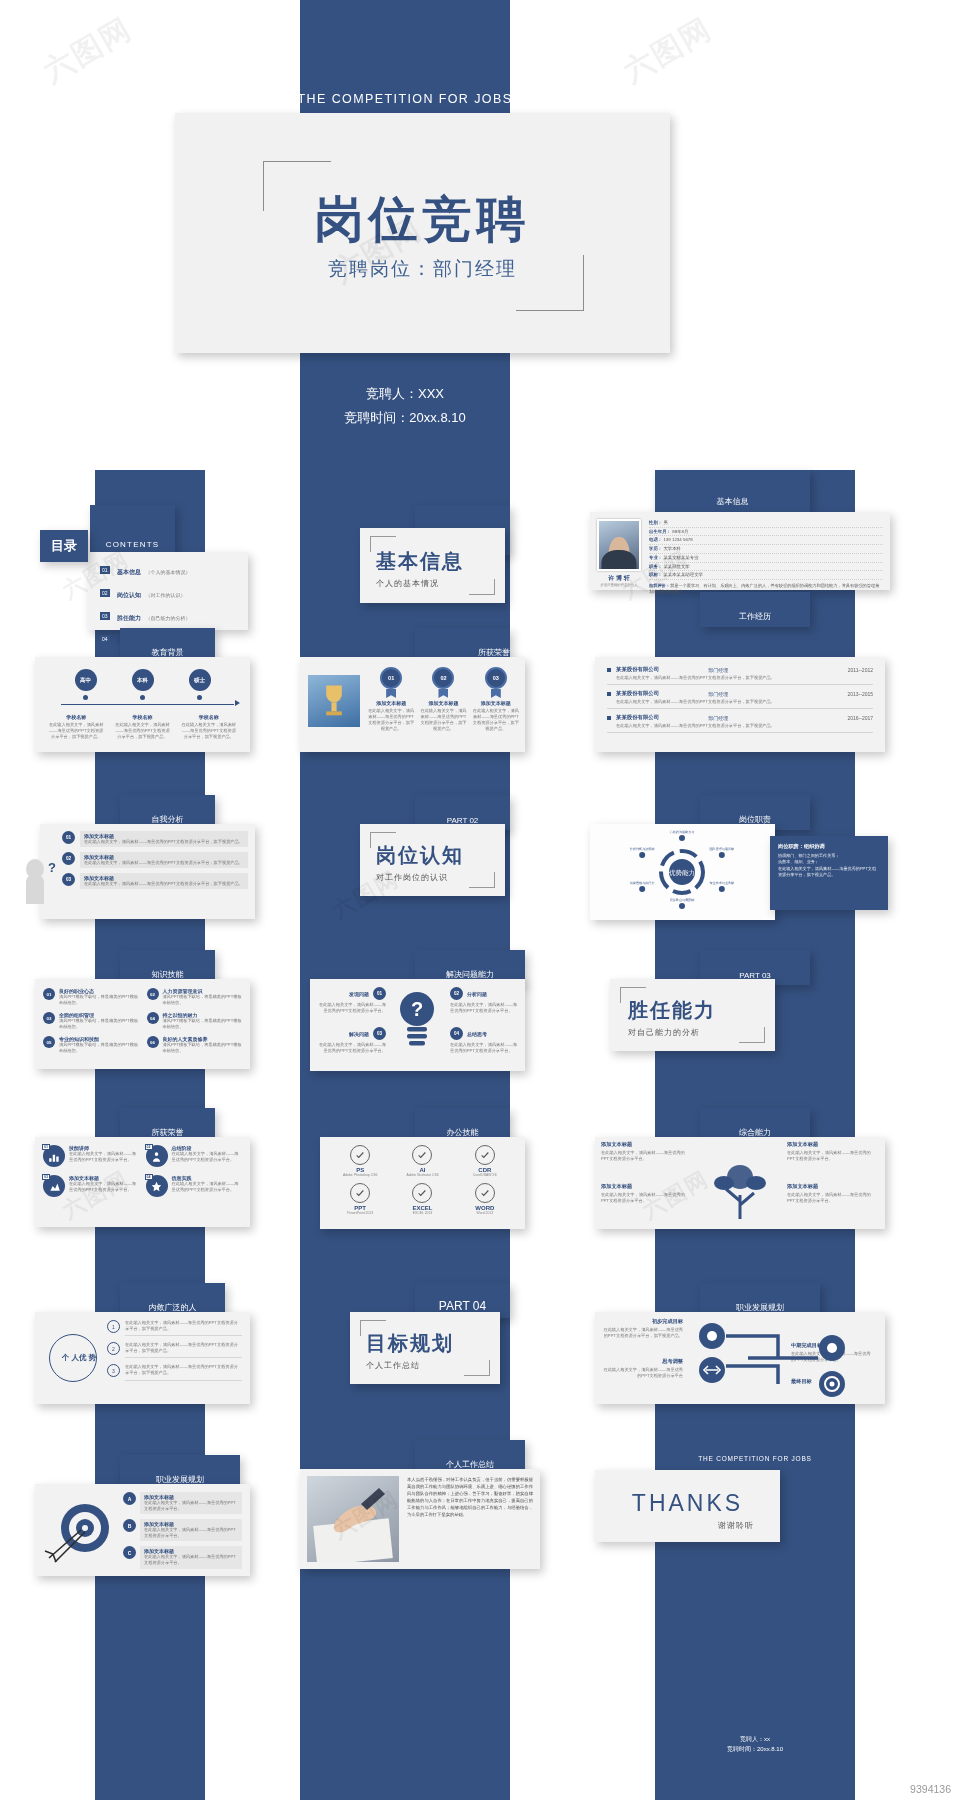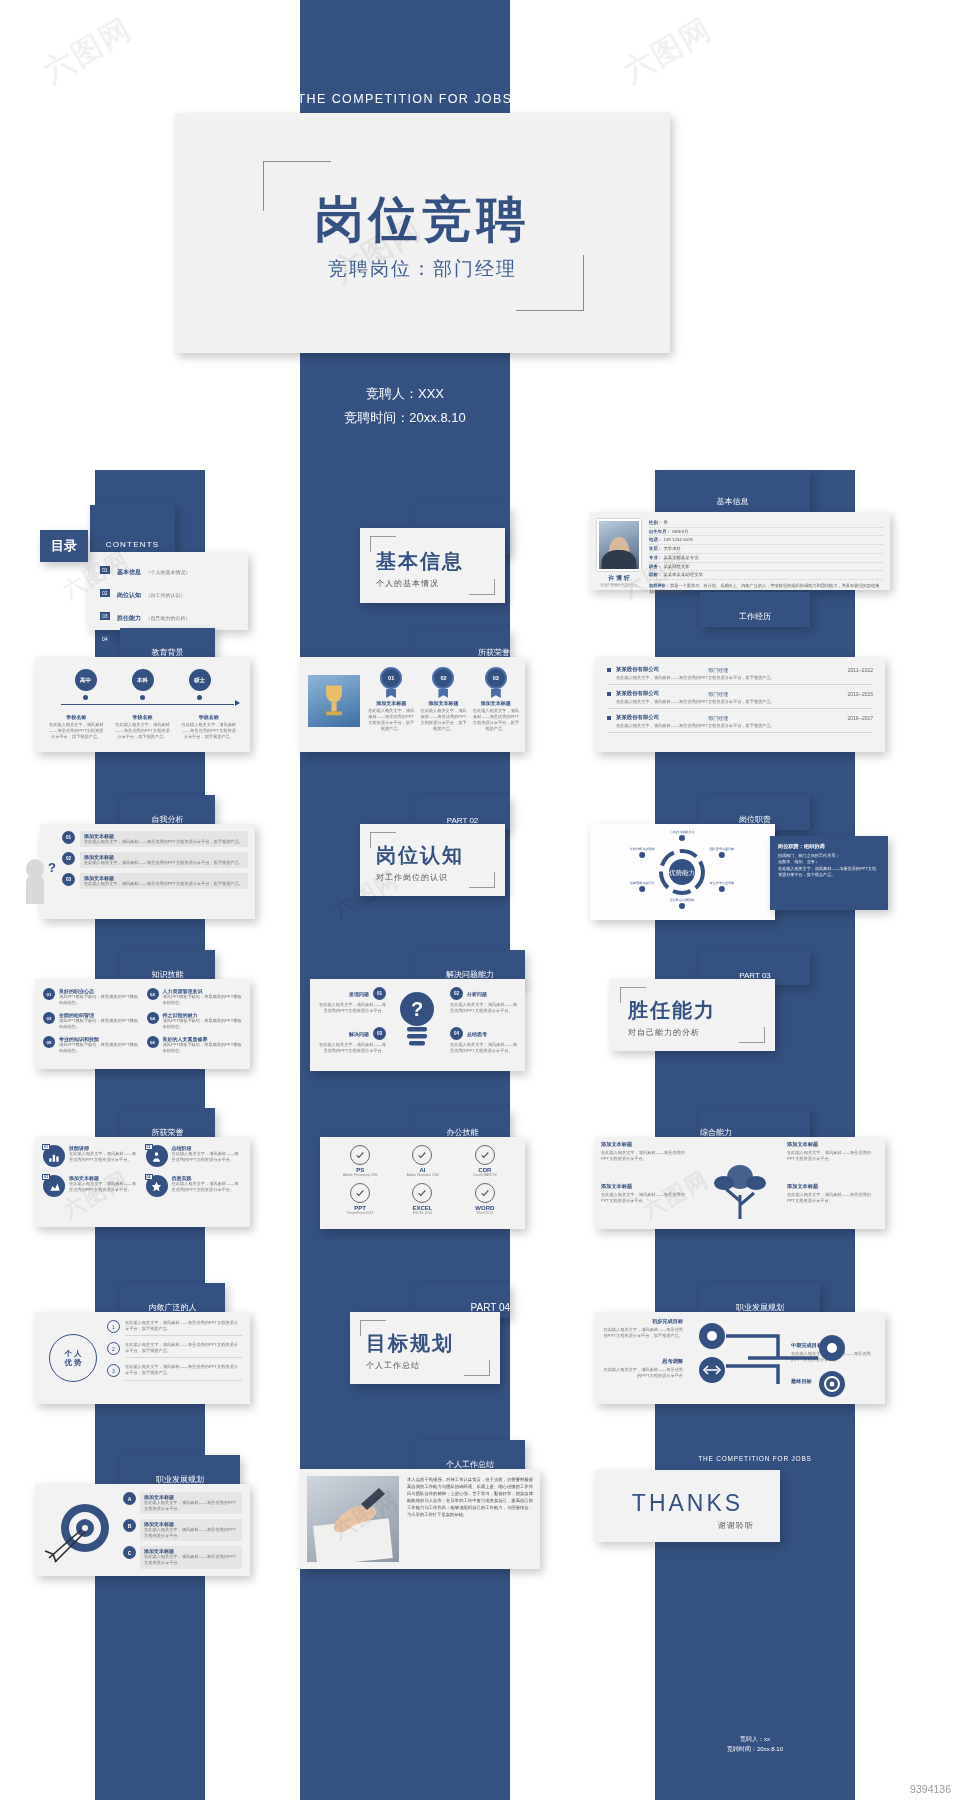--- a/index.html
+++ b/index.html
@@ -646,21 +646,21 @@
             <path d="M2 6.5l2.5 2.5L10 3" stroke="#555" stroke-width="1.4" fill="none"></path>
           </svg>
      </div>
      <div style="font-size:6px;font-weight:bold;color:#2f4b7c;margin-top:2px;">WORD</div>
      <div style="font-size:3.4px;color:#888;line-height:1.3;">Word 2013</div>
    </div>
     </div>
 </div>
 
 <div class="card blue" style="left:700px;top:1108px;width:110px;height:35px;">
-  <div style="position:absolute;left:0;right:0;bottom:5px;text-align:left;font-size:8px;">综合能力</div>
+  <div style="position:absolute;left:0;right:0;bottom:5px;text-align:center;font-size:8px;">综合能力</div>
 </div>
 <div class="card" style="left:595px;top:1137px;width:290px;height:92px;padding:8px 10px;">
   <svg width="64" height="58" viewBox="0 0 64 58" style="position:absolute;left:113px;top:24px;">
     <path class="tree" d="M32 58V34M32 40L18 28M32 44l14-12" stroke="#355181" stroke-width="3" fill="none"></path>
     <path class="tree" d="M32 4c8 0 13 6 13 12 0 7-6 12-13 12S19 23 19 16C19 10 24 4 32 4z" opacity=".9"></path>
     <ellipse class="tree" cx="16" cy="22" rx="10" ry="7"></ellipse>
     <ellipse class="tree" cx="48" cy="22" rx="10" ry="7"></ellipse>
   </svg>
   <div id="comprehensive-items">
       <div style="position:absolute;left:6px;top:4px;width:84px;">
@@ -679,42 +679,42 @@
     <div class="t-cn" style="font-size:5.2px;">添加文本标题</div>
     <div class="t-sm" style="margin-top:2px;">在此输入相关文字，清风素材——海量优秀的PPT文档资源分享平台。</div>
   </div>
     </div>
 </div>
 
 <div class="card blue" style="left:120px;top:1283px;width:105px;height:35px;">
   <div style="position:absolute;left:0;right:0;bottom:5px;text-align:center;font-size:8px;">内敛广泛的人</div>
 </div>
 <div class="card" style="left:35px;top:1312px;width:215px;height:92px;padding:8px 8px 8px 72px;">
-  <div class="ring" style="position:absolute;left:14px;top:22px;width:48px;height:48px;flex-direction:column;line-height:1.25;font-size:7.5px;font-weight:bold;">
+  <div class="ring" style="position:absolute;left:14px;top:22px;width:48px;height:48px;flex-direction:row;line-height:1.25;font-size:7.5px;font-weight:bold;justify-content:flex-end;">
     <span>个 人</span>
     <span>优 势</span>
   </div>
   <div id="core-items">
       <div style="display:flex;gap:5px;align-items:flex-start;margin-bottom:6px;">
      <div class="ring" style="width:13px;height:13px;flex:0 0 13px;font-size:5px;">1</div>
      <div class="t-sm" style="flex:1;border-bottom:.5px solid #d6d6d6;padding-bottom:3px;">在此输入相关文字，清风素材——海量优秀的PPT文档资源分享平台，旗下视觉产品。</div>
    </div>
       <div style="display:flex;gap:5px;align-items:flex-start;margin-bottom:6px;">
      <div class="ring" style="width:13px;height:13px;flex:0 0 13px;font-size:5px;">2</div>
      <div class="t-sm" style="flex:1;border-bottom:.5px solid #d6d6d6;padding-bottom:3px;">在此输入相关文字，清风素材——海量优秀的PPT文档资源分享平台，旗下视觉产品。</div>
    </div>
       <div style="display:flex;gap:5px;align-items:flex-start;margin-bottom:6px;">
      <div class="ring" style="width:13px;height:13px;flex:0 0 13px;font-size:5px;">3</div>
      <div class="t-sm" style="flex:1;border-bottom:.5px solid #d6d6d6;padding-bottom:3px;">在此输入相关文字，清风素材——海量优秀的PPT文档资源分享平台，旗下视觉产品。</div>
    </div>
     </div>
 </div>
 
 <div class="card blue" style="left:415px;top:1283px;width:95px;height:35px;">
-  <div style="position:absolute;left:0;right:0;bottom:5px;text-align:right;font-size:10px;">PART 04</div>
+  <div style="position:absolute;left:0;right:0;bottom:5px;text-align:center;font-size:12px;">PART 04</div>
 </div>
 <div class="card" style="left:350px;top:1312px;width:150px;height:72px;">
   <div class="sec-brk-tl" style="left:10px;top:8px;"></div>
   <div class="sec-brk-br" style="right:10px;bottom:8px;"></div>
   <div style="position:absolute;left:16px;top:18px;">
     <div class="sec-title">目标规划</div>
     <div class="sec-sub">个人工作总结</div>
   </div>
 </div>
 

